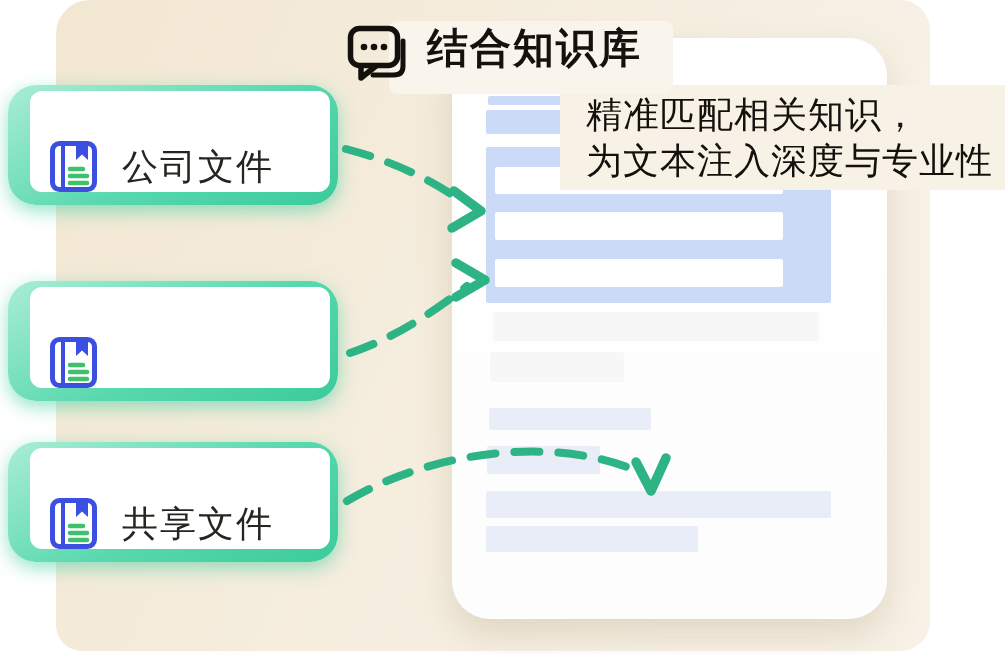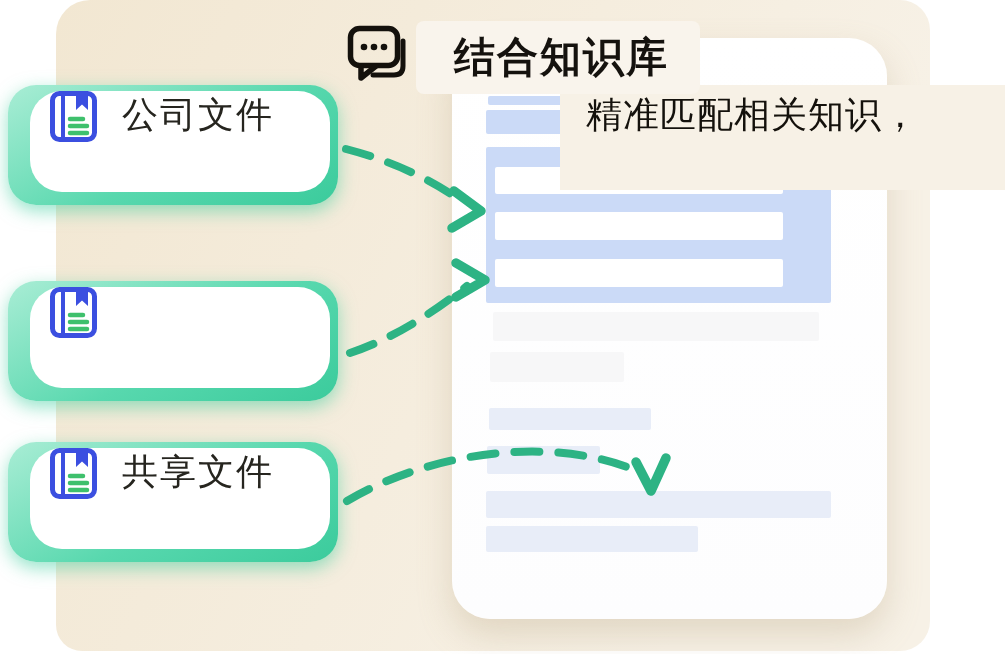--- a/index.html
+++ b/index.html
@@ -18,23 +18,23 @@
   .doc-panel{
     position:absolute;left:452px;top:38px;width:435px;height:581px;
     background:linear-gradient(180deg,#ffffff 0%,#fdfdfe 100%);
     border-radius:38px;
     box-shadow:0 16px 34px rgba(176,156,118,.30);
   }
   .bars-layer{position:absolute;left:0;top:0;width:1005px;height:654px;pointer-events:none;}
   .bars-layer .bar{position:absolute;border-radius:2px;}
   
   .title-box{
-    position:absolute;left:416px;top:21px;width:284px;height:73px;
+    position:absolute;left:389px;top:21px;width:284px;height:73px;
     background:var(--title-box,#f9f4ec);border-radius:8px;
-    display:flex;align-items:center;
+    display:flex;align-items:flex-start;
   }
   .title-text{
     margin-left:38px;font-size:41px;font-weight:700;color:#15120e;
     letter-spacing:2px;white-space:nowrap;
   }
   .chat-icon{position:absolute;left:347px;top:25px;width:66px;height:60px;}
   
   .desc-box{
     position:absolute;left:560px;top:85px;width:445px;height:105px;
     background:var(--callout,#f7f1e6);
@@ -44,22 +44,22 @@
     color:#14110c;letter-spacing:1px;white-space:nowrap;
   }
   
   .kcard{position:absolute;left:30px;width:300px;height:101px;}
   .kcard .back{
     position:absolute;inset:-6px -8px -13px -22px;border-radius:28px;
     background:linear-gradient(150deg,var(--mint-start,#a9edd5) 0%,#58d8ae 55%,var(--mint-end,#3bcb9c) 100%);
     box-shadow:0 6px 18px rgba(62,205,158,.55);
   }
   .kcard .face{
-    position:absolute;inset:0;background:#ffffff;border-radius:32px;
-    display:flex;align-items:flex-start;padding-left:20px;box-sizing:border-box;
+    position:absolute;inset:0;background:#ffffff;border-radius:12px;
+    display:flex;align-items:flex-end;padding-left:20px;box-sizing:border-box;
   }
   .kcard .label{
     margin-left:25px;font-size:36px;color:#26251f;letter-spacing:2px;font-weight:400;
     white-space:nowrap;
   }
   .book-icon{width:47px;height:51px;flex:0 0 auto;}
   
   .arrows{position:absolute;left:0;top:0;width:1005px;height:654px;pointer-events:none;}
   .arrow{fill:none;stroke:var(--arrow-green,#2db384);stroke-linecap:round;}
   .arrow.dash{stroke-width:8;stroke-dasharray:25 19;}
@@ -85,20 +85,21 @@
       <div class="bar" style="left: 490px; top: 352px; width: 134px; height: 30px; background: rgb(247, 247, 248);"></div>
       <div class="bar" style="left: 489px; top: 408px; width: 162px; height: 22px; background: rgb(232, 237, 248);"></div>
       <div class="bar" style="left: 487px; top: 446px; width: 113px; height: 28px; background: rgb(232, 237, 248);"></div>
       <div class="bar" style="left: 486px; top: 491px; width: 345px; height: 27px; background: rgb(232, 237, 248);"></div>
       <div class="bar" style="left: 486px; top: 526px; width: 212px; height: 26px; background: rgb(232, 237, 248);"></div>
     </div>
 
   <div class="desc-box">
     <div class="desc-text">
       <div>精准匹配相关知识，</div>
+      <div>为文本注入深度与专业性</div>
     </div>
   </div>
 
   <div class="title-box">
     <div class="title-text">结合知识库</div>
   </div>
   <svg class="chat-icon" viewBox="0 0 66 60">
     <path d="M56 16 L56 41 Q56 50 47 50 L26 50" fill="none" stroke="#14110c" stroke-width="5" stroke-linecap="round"></path>
     <rect x="3.5" y="3.5" width="47" height="37" rx="9" fill="none" stroke="#14110c" stroke-width="5.5"></rect>
     <path d="M14 41 L14 53 L29 41" fill="none" stroke="#14110c" stroke-width="5.5" stroke-linecap="round" stroke-linejoin="round"></path>

